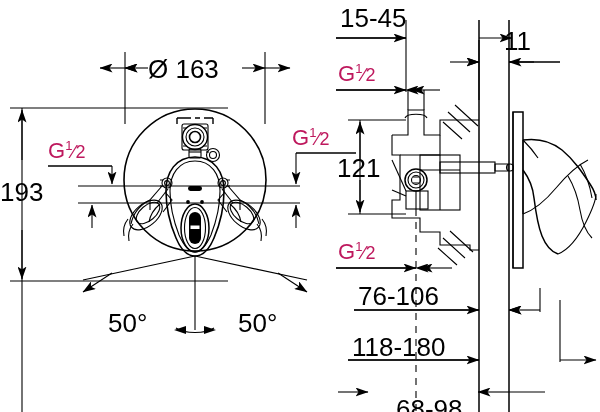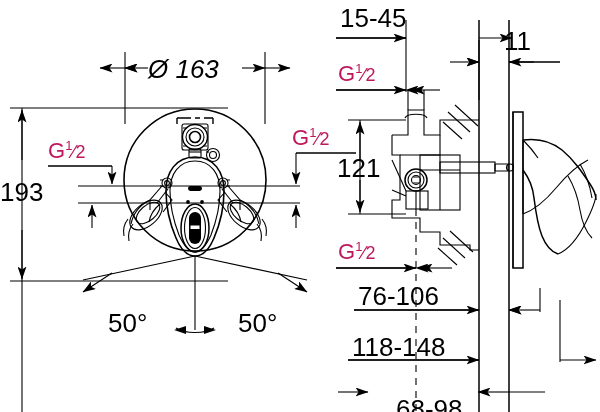--- a/index.html
+++ b/index.html
@@ -247,21 +247,21 @@
         <path d="M560,360 L596,360" marker-end="url(#ar)"></path>
         <path d="M560,300 L560,362"></path>
 
         <path d="M338,392 L368,392" marker-end="url(#ar)"></path>
         <path d="M509,392 L478,392" marker-end="url(#ar)"></path>
         <path d="M509,392 L545,392"></path>
       </g>
     </g>
   </svg>
 
-  <div class="htext" style="left:148px;top:56px;font-style:italic;">Ø 163</div>
+  <div class="htext" style="left:148px;top:56px;">Ø 163</div>
 
   <div class="htext" style="left:0px;top:179px;">193</div>
 
   <div class="gfrac" style="left:48px;top:139px;">
     <span>G</span><span class="num">1</span><span class="sl">⁄</span><span class="den">2</span>
   </div>
 
   <div class="gfrac" style="left:292px;top:126px;">
     <span>G</span><span class="num">1</span><span class="sl">⁄</span><span class="den">2</span>
   </div>
@@ -279,17 +279,17 @@
   </div>
 
   <div class="htext" style="left:337px;top:155px;text-align:center;">121</div>
 
   <div class="gfrac" style="left:338px;top:240px;">
     <span>G</span><span class="num">1</span><span class="sl">⁄</span><span class="den">2</span>
   </div>
 
   <div class="htext" style="left:358px;top:283px;">76-106</div>
 
-  <div class="htext" style="left:352px;top:334px;">118-148</div>
+  <div class="htext" style="left:352px;top:334px;">118-180</div>
 
   <div class="htext" style="left:396px;top:396px;">68-98</div>
 
 </div>
 
 </body></html>

